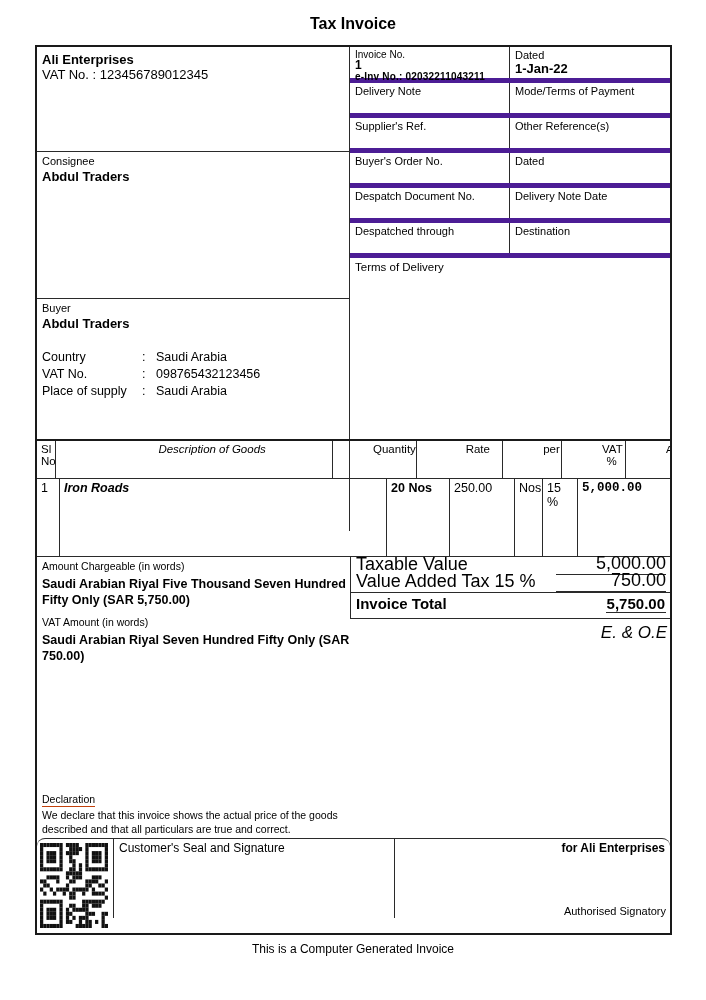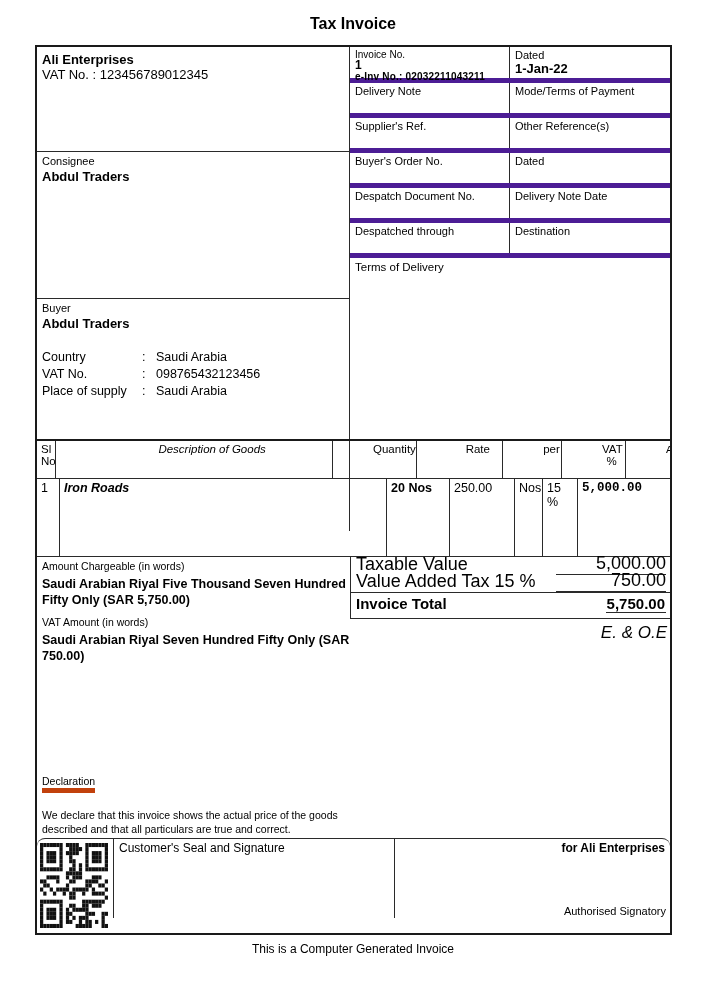--- a/index.html
+++ b/index.html
@@ -59,21 +59,21 @@
   .t-line .amt { width:110px; text-align:right; border-bottom:1px solid #2a2a2a; }
   .t-total { display:flex; justify-content:space-between; align-items:flex-start;
     border-top:1px solid #2a2a2a; border-bottom:1px solid #2a2a2a;
     padding:2px 4px 2px 5px; height:27px; font-size:15px; font-weight:bold; }
   .t-total .amt { border-bottom:1px solid #2a2a2a; padding:0 1px; }
   .eoe { position:absolute; top:66px; right:3px; font-size:17px; font-style:italic; }
   .words { position:absolute; top:3px; left:5px; width:332px; }
   .w-lbl { font-size:10.5px; font-stretch:condensed; }
   .w-txt { font-size:12.5px; font-weight:bold; line-height:16px; margin:4px 0 8px 0; }
   .decl { position:absolute; bottom:2px; left:5px; width:332px; font-size:10.5px; line-height:14px; }
-  .decl .d-lbl { display:inline-block; border-bottom:5px solid #c2410c; margin-bottom:15px; }
+  .decl .d-lbl { display:inline-block; border-bottom:1px solid #c2410c; margin-bottom:1px; }
   
   .sig { position:absolute; top:791px; left:0; width:100%; height:80px;
     border-top:1px solid #2a2a2a; display:flex;border-radius:8px; }
   .qr-cell { width:77px; border-right:1px solid #2a2a2a; padding:4px 3px; }
   .qr-cell svg { display:block; width:68px; height:85px; }
   .seal-cell { width:281px; border-right:1px solid #2a2a2a; padding:2px 5px; font-size:12px; }
   .co-cell { flex:1; position:relative; padding:2px 5px; }
   .for-co { position:absolute; top:2px; right:5px; font-size:12px; font-weight:bold; }
   .auth { position:absolute; bottom:1px; right:4px; font-size:11px; }
   .footer { position:absolute; top:942px; left:0; width:100%; text-align:center; font-size:12px; }

